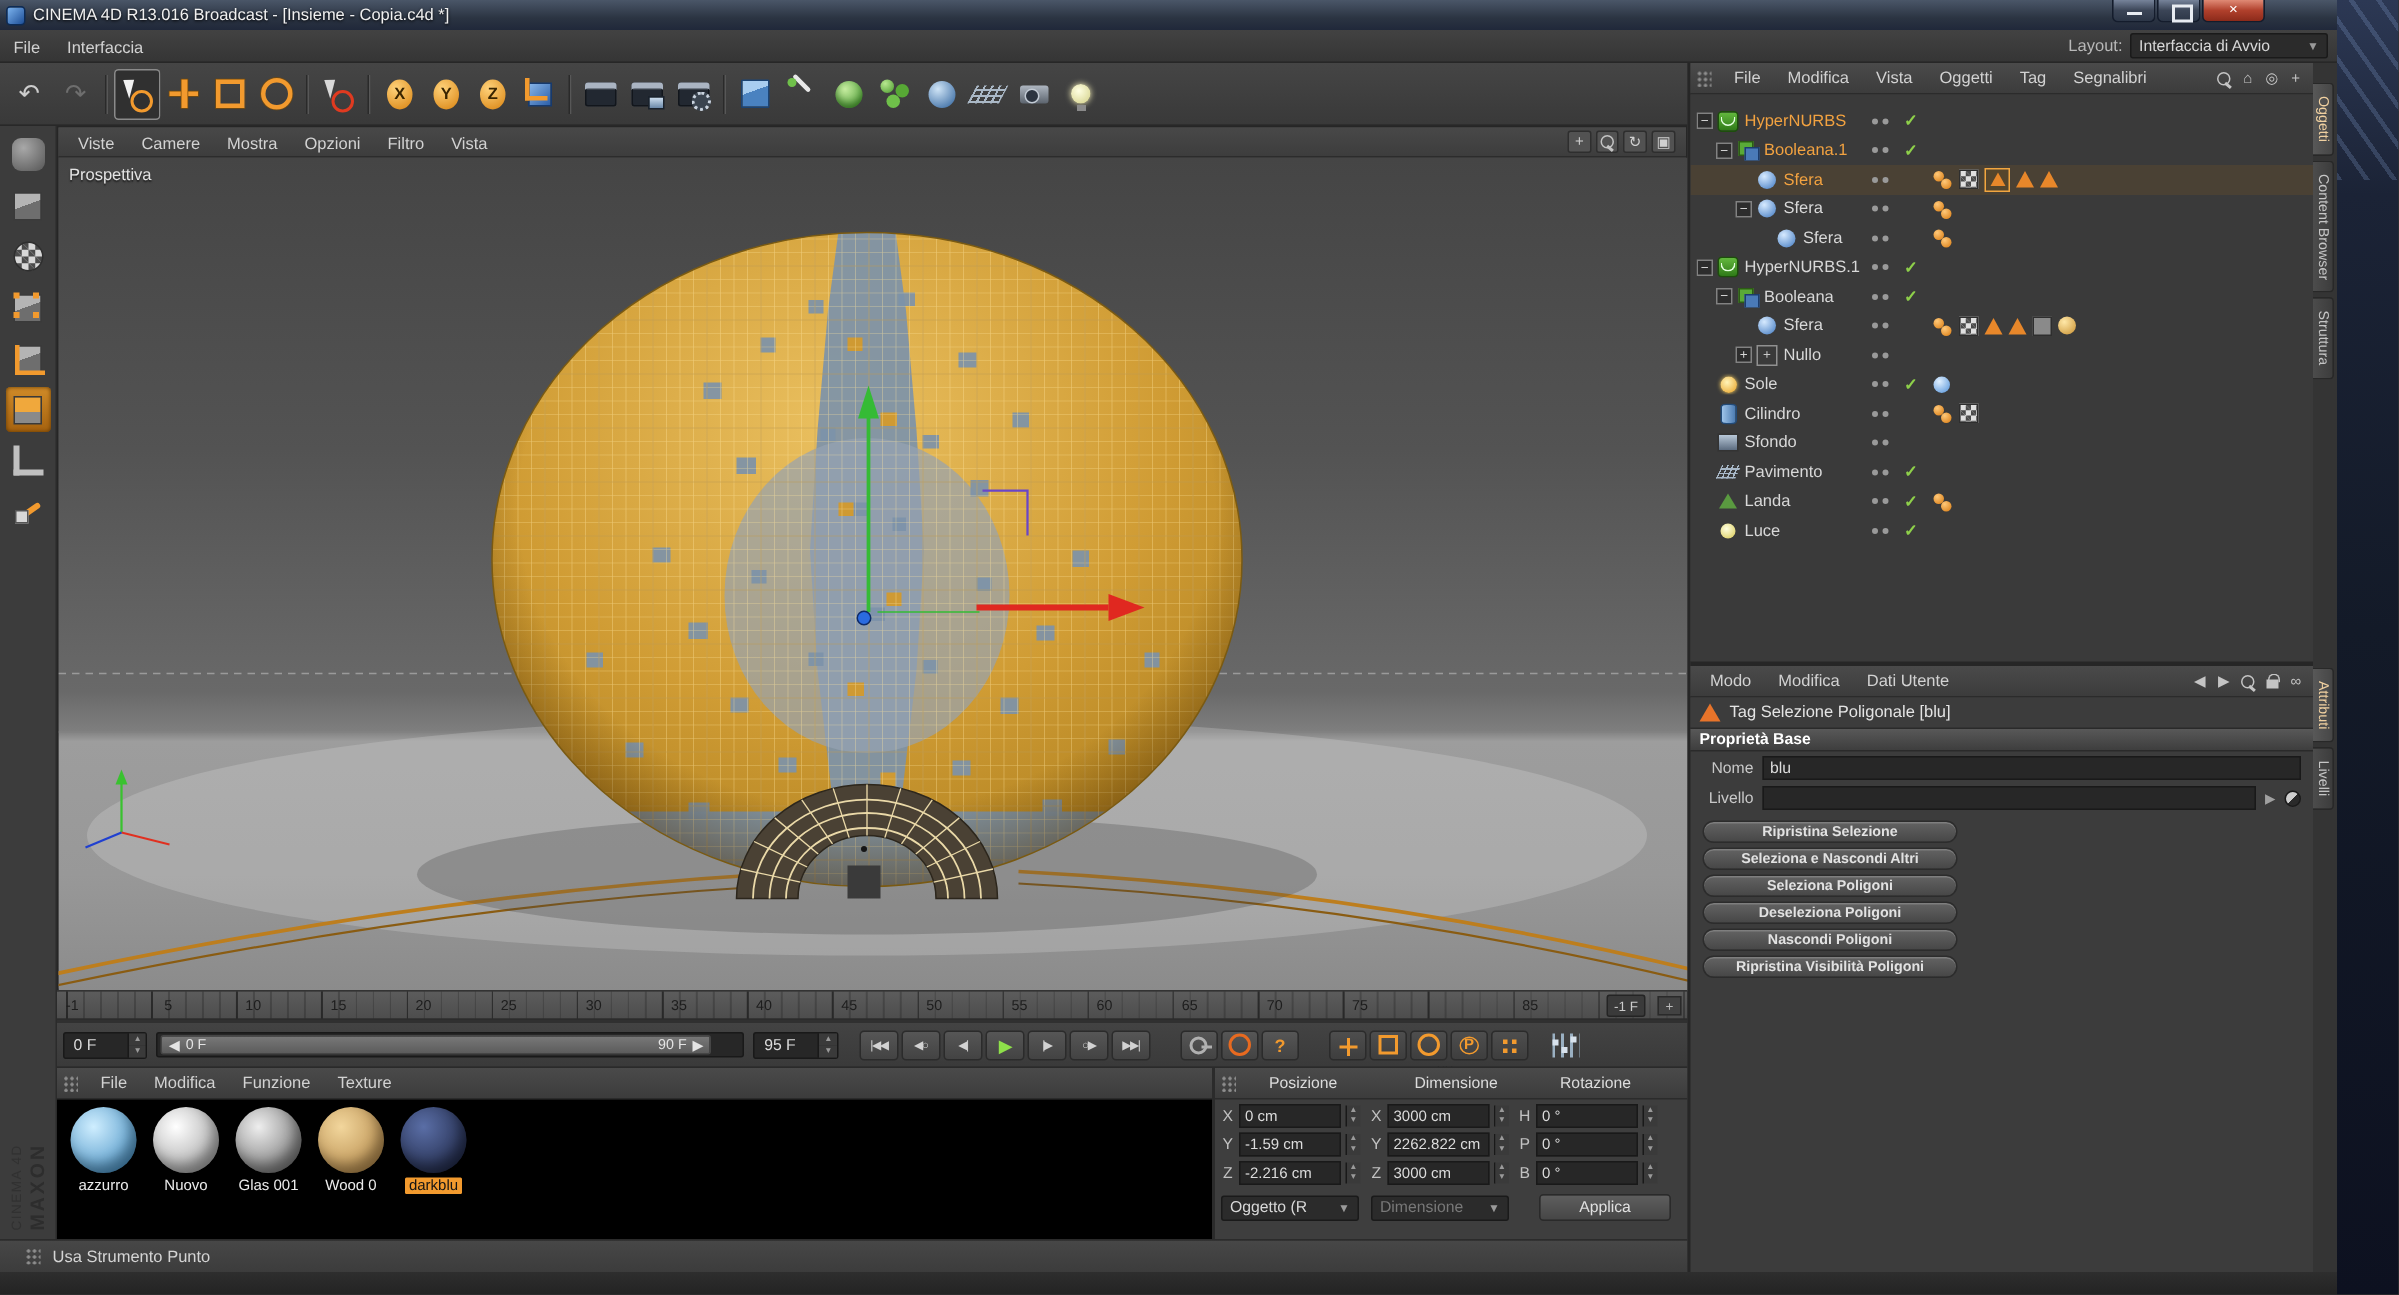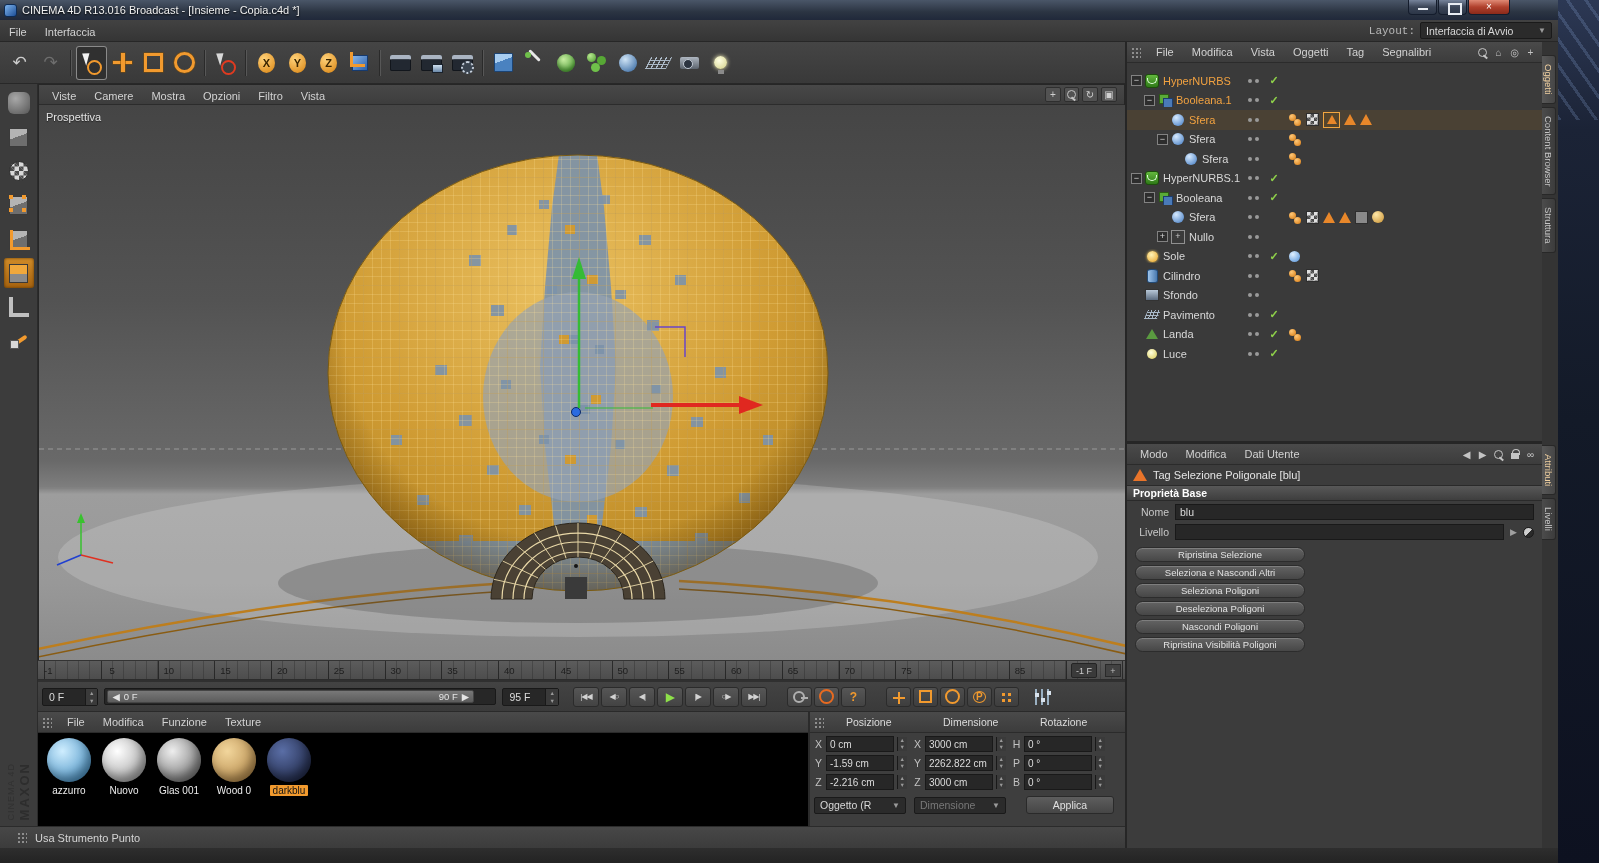--- a/index.html
+++ b/index.html
@@ -26,21 +26,21 @@
   #desktop { position:absolute; left:1558px; top:0; width:41px; height:863px; z-index:7;
     background:linear-gradient(180deg,#2c3854 0,#1b2336 130px,#131a28 420px,#0d1120 100%); }
   #desktop::before { content:""; position:absolute; left:0; top:0; right:0; height:120px; opacity:.45;
     background:repeating-linear-gradient(55deg,rgba(140,170,220,.5) 0 3px,transparent 3px 15px); }
 
   
   #menubar { position:absolute; left:0; top:20px; width:1558px; height:22px;
     background:linear-gradient(#424242,#353535); border-bottom:1px solid #272727; display:flex; align-items:center; z-index:5;}
   .menu-item { color:#d2d2d2; font-size:11px; padding:0 9px; }
   #layout-chooser { margin-left:auto; display:flex; align-items:center; gap:5px; padding-right:6px; }
-  #layout-chooser .lbl { color:#b8b8b8; font-size:11px;font-family:Liberation Mono, monospace; }
+  #layout-chooser .lbl { color:#b8b8b8; font-size:11px; }
   .dd { background:#2b2b2b; border:1px solid #1a1a1a; border-radius:2px; color:#d8d8d8; font-size:10.5px;
     height:17px; display:flex; align-items:center; padding:0 5px; gap:5px; }
   .dd .caret { color:#9a9a9a; font-size:8px; }
   .dd.disabled { color:#787878; }
   #layout-dd { width:132px; justify-content:space-between; }
 
   
   #toolbar { position:absolute; left:0; top:42px; width:1125px; height:42px;
     background:linear-gradient(#454545,#393939); border-bottom:1px solid #282828; display:flex; align-items:center; padding-left:4px; }
   .tb-btn { width:31px; height:34px; border-radius:3px; position:relative; display:flex; align-items:center; justify-content:center; }
@@ -234,21 +234,21 @@
   #am-section { height:16px; background:linear-gradient(#585858,#3e3e3e); border-top:1px solid #2a2a2a; border-bottom:1px solid #2a2a2a;
     color:#fff; font-size:10.5px; font-weight:bold; padding-left:6px; display:flex; align-items:center; }
   .am-field { display:flex; align-items:center; gap:6px; padding:3px 8px 1px 8px; }
   .am-field label { width:34px; color:#c8c8c8; font-size:10.5px; text-align:right; }
   .am-field input { flex:1; height:16px; background:#272727; border:1px solid #191919; color:#dcdcdc; font-size:10.5px;
     padding:0 4px; font-family:"Liberation Sans",sans-serif; }
   .mi-play { color:#a0a0a0; font-size:9px; }
   .mi-circle { width:11px; height:11px; border-radius:50%; background:linear-gradient(135deg,#cfcfcf 50%,#2a2a2a 50%); border:1px solid #1a1a1a; }
   #am-buttons { display:flex; flex-direction:column; gap:3px; padding:6px 0 0 8px; }
   .am-btn { width:170px; height:15px; border-radius:8px; background:linear-gradient(#636363,#474747); border:1px solid #2c2c2c;
-    box-shadow:inset 0 1px 0 rgba(255,255,255,.18); color:#e2e2e2; font-size:9.5px; font-family:"Liberation Sans",sans-serif; }
+    box-shadow:inset 0 1px 0 rgba(255,255,255,.18); color:#e2e2e2; font-size:9.5px; font-family:"Liberation Sans",sans-serif;font-weight:bold; }
   .pm-ic { width:15px; height:15px; display:flex; align-items:center; justify-content:center; color:#c4c4c4; font-size:10px; position:relative; }
   .mi-mag::before { content:""; width:7px; height:7px; border:1.5px solid #c4c4c4; border-radius:50%; }
   .mi-mag::after { content:""; position:absolute; right:2px; bottom:2px; width:5px; height:1.5px; background:#c4c4c4; transform:rotate(40deg); }
   .mi-lock::before { content:""; width:8px; height:6px; background:#c4c4c4; position:absolute; bottom:3px; left:4px; }
   .mi-lock::after { content:""; width:6px; height:5px; border:1.5px solid #c4c4c4; border-bottom:none; border-radius:4px 4px 0 0; position:absolute; top:2px; left:5px; }
   #om-icons, #am-icons { margin-left:auto; display:flex; gap:1px; }
 
   
   #sidetabs { position:absolute; left:1542px; top:42px; width:16px; height:806px; background:#343434; z-index:4; }
   .stab { writing-mode:vertical-rl; font-size:9.5px; color:#c6c6c6; background:linear-gradient(90deg,#4c4c4c,#3c3c3c);

